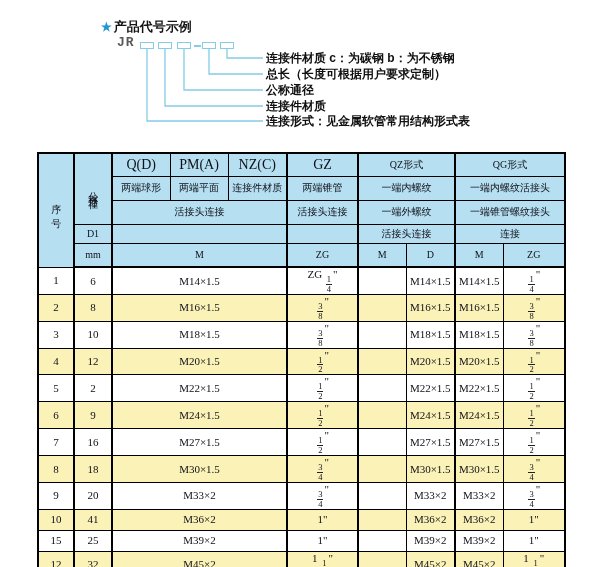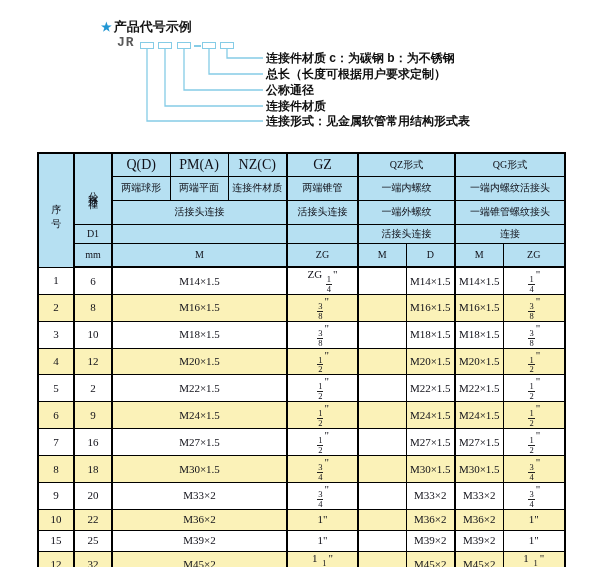--- a/index.html
+++ b/index.html
@@ -270,21 +270,21 @@
           <td></td>
           <td class="br2">M33×2</td>
           <td>M33×2</td>
           <td><span class="frac">
               <span class="fn">3</span>
               <span class="fd">4</span>
             </span>"</td>
         </tr>
         <tr class="yellow">
           <td class="br2">10</td>
-          <td class="br2">22</td>
+          <td class="br2">41</td>
           <td colspan="3" class="br2">M36×2</td>
           <td class="br2">1"</td>
           <td></td>
           <td class="br2">M36×2</td>
           <td>M36×2</td>
           <td>1"</td>
         </tr>
         <tr class="white">
           <td class="br2">15</td>
           <td class="br2">25</td>

